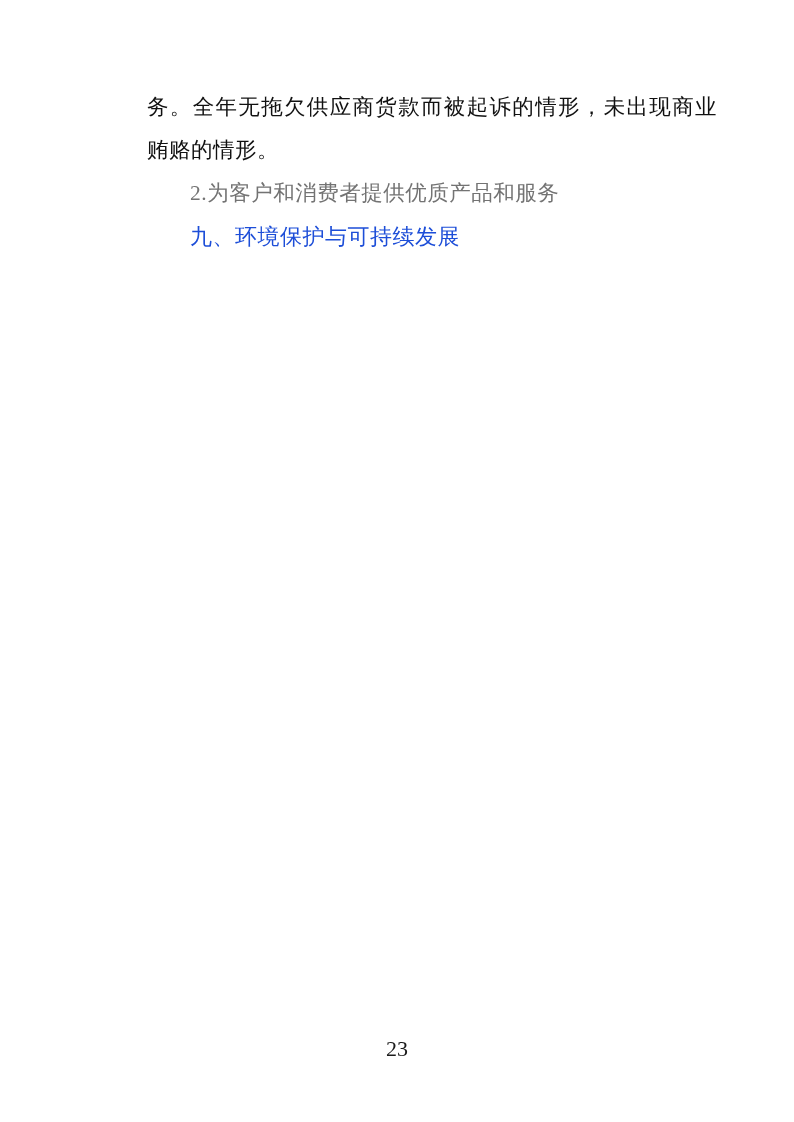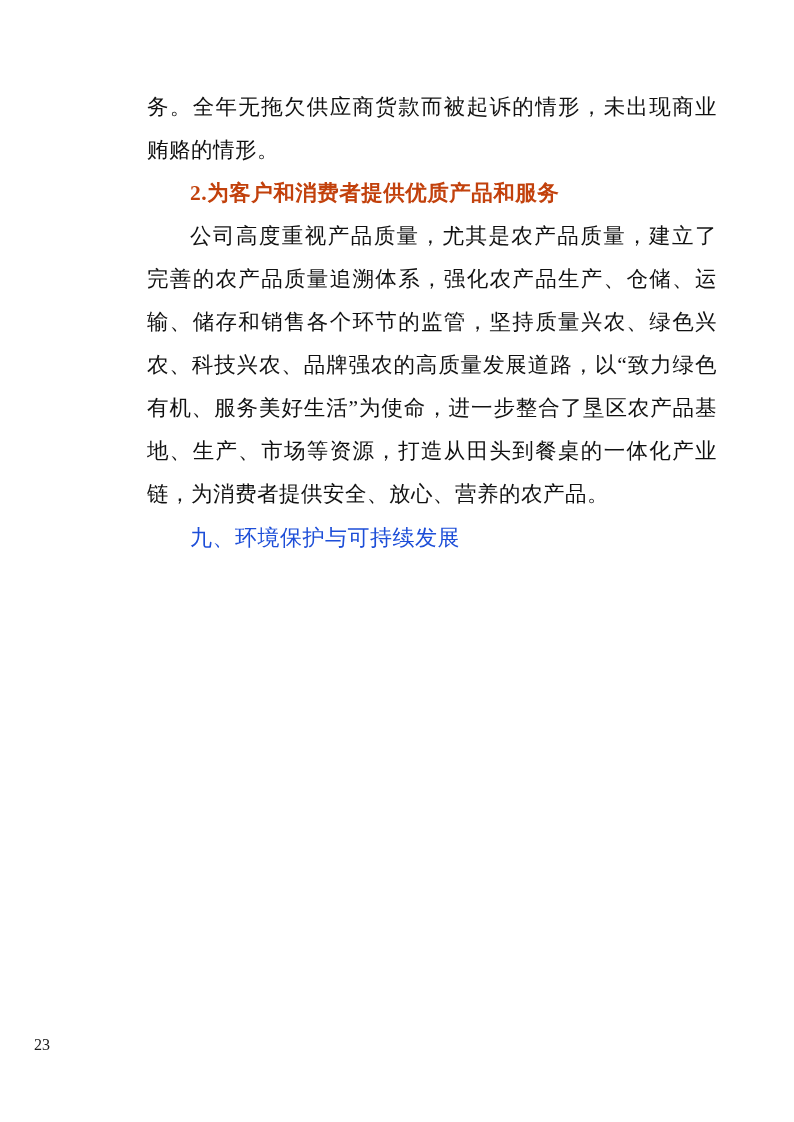--- a/index.html
+++ b/index.html
@@ -34,58 +34,58 @@
     text-justify: inter-ideograph;
     margin: 0;
     color: #111111;
   }
   .indent {
     text-indent: 43px;
   }
   .heading-sub {
     font-size: 21.5px;
     line-height: 43px;
-    font-weight: bold;
+    font-weight: normal;
     letter-spacing: 0.5px;
     margin: 0;
     text-indent: 43px;
-    color: #c2410c;
+    color: #737373;
   }
   .heading-sec {
     font-size: 22px;
     line-height: 43px;
     font-weight: normal;
     letter-spacing: 0.5px;
     margin: 0;
     text-indent: 43px;
     color: #1d4ed8;
     font-family: "Liberation Sans", sans-serif;
   }
   .page-number {
     position: absolute;
     left: 0;
     right: 0;
     top: 1036px;
-    font-size: 16px;
+    text-align: center;
+    font-size: 22px;
     font-family: "Liberation Serif", serif;
     color: #1a1a1a;
   }
 </style>
 </head>
 <body>
 
 <div class="page">
 
   <div class="content">
 
     <p class="para">务。全年无拖欠供应商货款而被起诉的情形，未出现商业贿赂的情形。</p>
 
     <p class="heading-sub">2.为客户和消费者提供优质产品和服务</p>
 
-    <p class="para indent">公司高度重视产品质量，尤其是农产品质量，建立了完善的农产品质量追溯体系，强化农产品生产、仓储、运输、储存和销售各个环节的监管，坚持质量兴农、绿色兴农、科技兴农、品牌强农的高质量发展道路，以“致力绿色有机、服务美好生活”为使命，进一步整合了垦区农产品基地、生产、市场等资源，打造从田头到餐桌的一体化产业链，为消费者提供安全、放心、营养的农产品。</p>
 
 
     <p class="heading-sec">九、环境保护与可持续发展</p>
 
 
   </div>
 
   <div class="page-number">23</div>
 
 </div>

